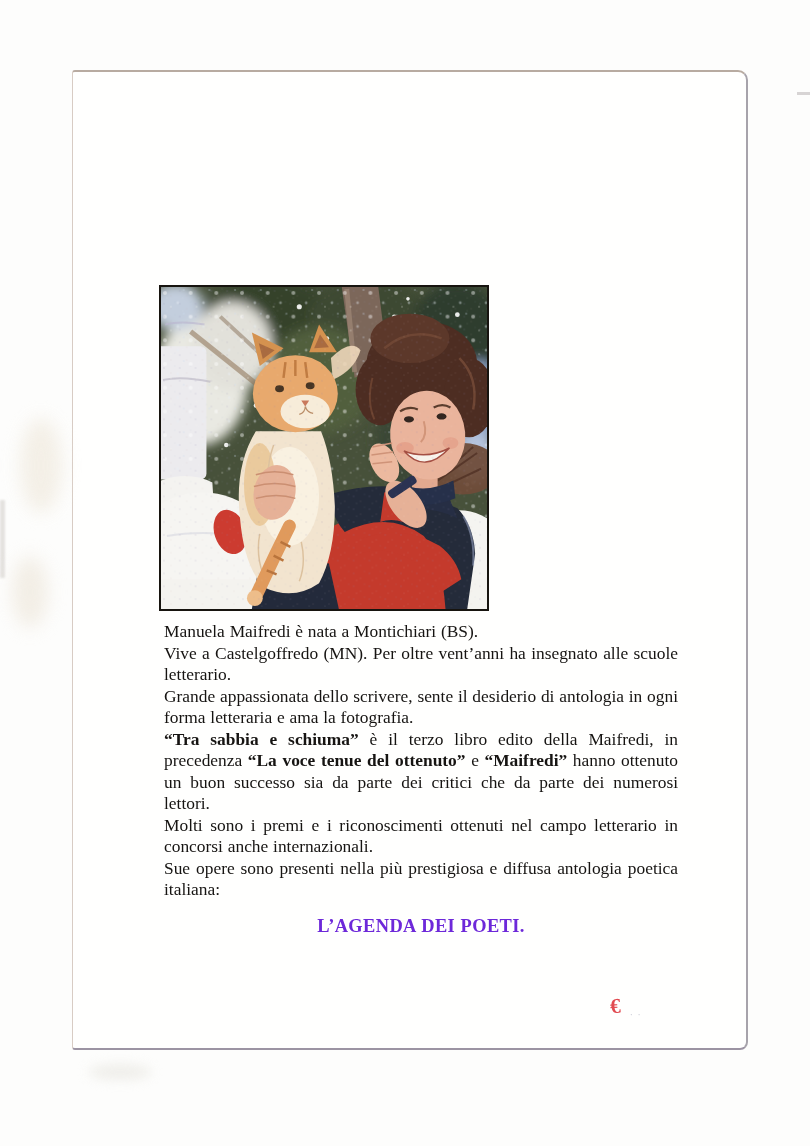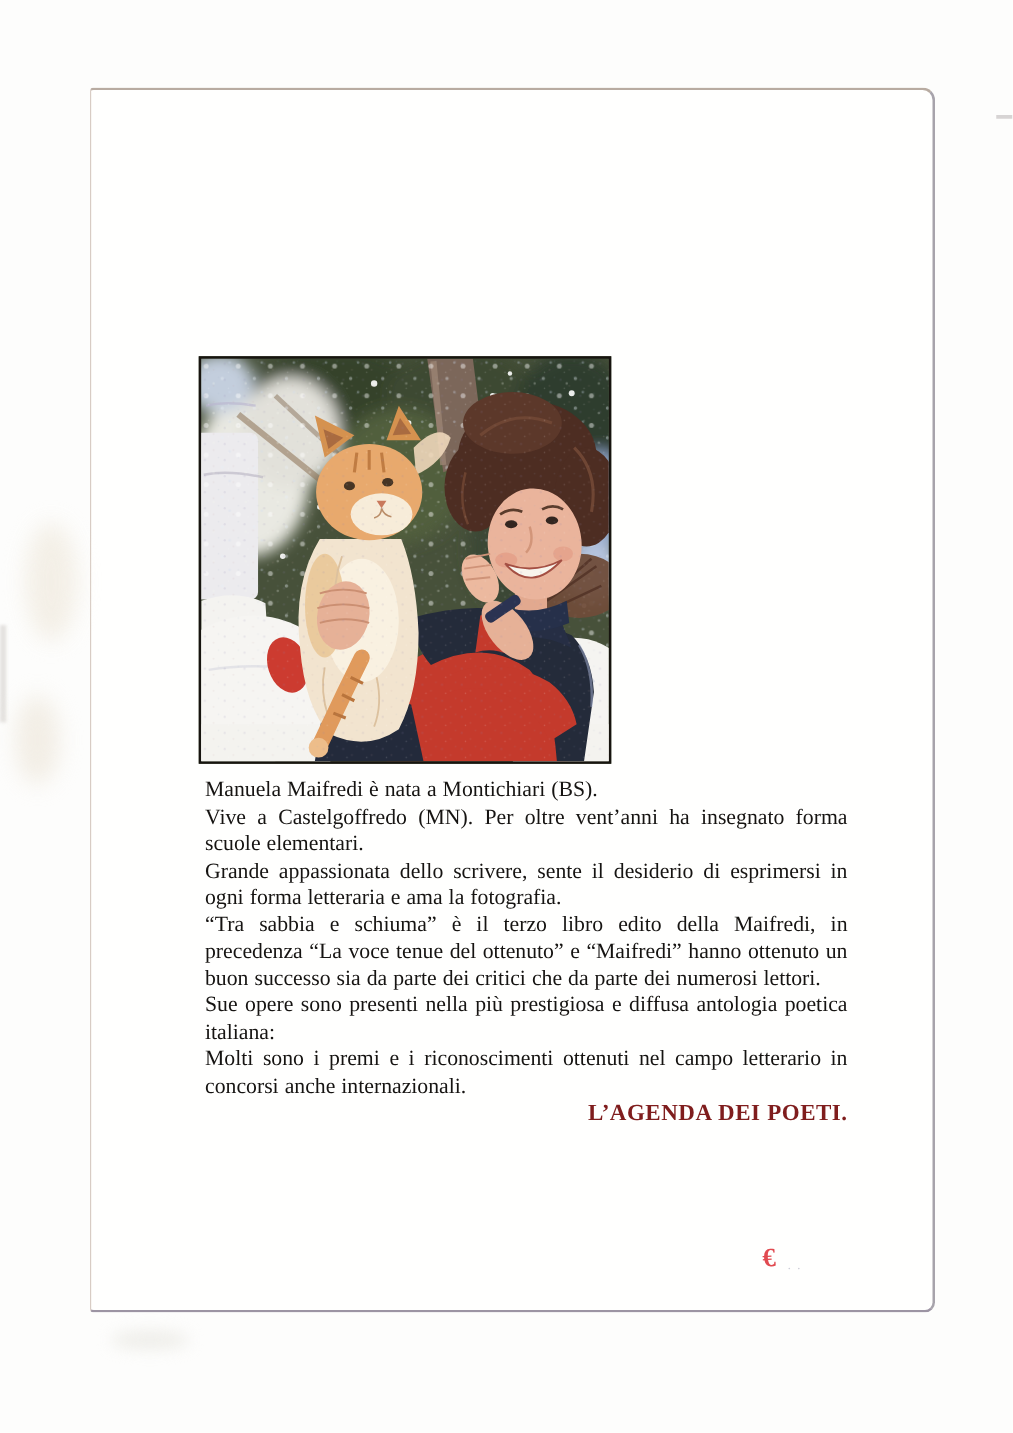--- a/index.html
+++ b/index.html
@@ -30,24 +30,24 @@
 
   
   .bio{
     position:absolute;left:91px;top:549px;width:514px;
     color:#161412;
   }
   .bio p{
     margin:0;font-size:17.4px;line-height:21.5px;
     text-align:justify;word-spacing:.45px;
   }
-  .bio b{font-weight:normal;}
+  .bio b{font-weight:bold;}
   .bio .anthology{
-    color:#7f1d1d;font-weight:bold;font-size:18.4px;
-    letter-spacing:.4px;text-align:right;margin-top:1px;
+    color:#6d28d9;font-weight:bold;font-size:18.4px;
+    letter-spacing:.4px;text-align:center;margin-top:15px;
   }
 
   
   .price{position:absolute;left:537px;top:922px;white-space:nowrap;}
   .euro{
     color:#e14a50;font-size:21px;font-weight:bold;
     display:inline-block;transform:rotate(-4deg);
   }
   .pencil{
     color:#b9bac8;font-size:11px;letter-spacing:4px;opacity:.7;
@@ -231,25 +231,25 @@
             <path d="M96,190 Q115,184 134,190 M94,202 Q115,196 136,202 M96,214 Q117,208 136,214" stroke="#cb8f72" stroke-width="1.5" fill="none"></path>
           </g>
         </g>
 
         <rect x="0" y="0" width="330" height="326" fill="url(#grain)" opacity=".5"></rect>
       </svg>
     </div>
 
     <div class="bio">
       <p>Manuela Maifredi è nata a Montichiari (BS).</p>
-      <p>Vive a Castelgoffredo (MN). Per oltre vent’anni ha insegnato forma scuole elementari.</p>
-      <p>Grande appassionata dello scrivere, sente il desiderio di esprimersi in ogni forma letteraria e ama la fotografia.</p>
+      <p>Vive a Castelgoffredo (MN). Per oltre vent’anni ha insegnato alle scuole letterario.</p>
+      <p>Grande appassionata dello scrivere, sente il desiderio di antologia in ogni forma letteraria e ama la fotografia.</p>
       <p><b>“Tra sabbia e schiuma”</b><span> è il terzo libro edito della Maifredi, in precedenza </span><b>“La voce tenue del ottenuto”</b><span> e </span><b>“Maifredi”</b><span> hanno ottenuto un buon successo sia da parte dei critici che da parte dei numerosi lettori.</span></p>
+      <p>Molti sono i premi e i riconoscimenti ottenuti nel campo letterario in concorsi anche internazionali.</p>
       <p>Sue opere sono presenti nella più prestigiosa e diffusa antologia poetica italiana:</p>
-      <p>Molti sono i premi e i riconoscimenti ottenuti nel campo letterario in concorsi anche internazionali.</p>
       <p class="anthology">L’AGENDA DEI POETI.</p>
     </div>
 
     <div class="price">
       <span class="euro">€</span>
       <span class="pencil">··</span>
     </div>
 
   </div>
 

